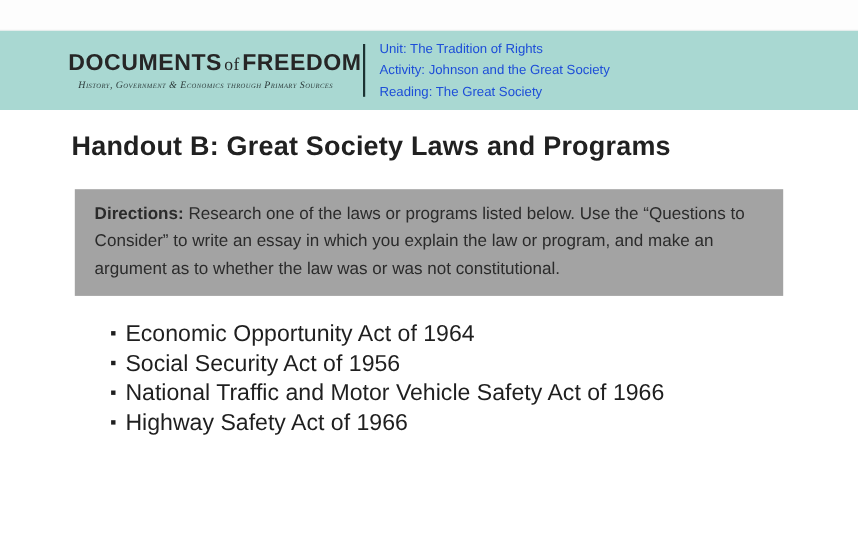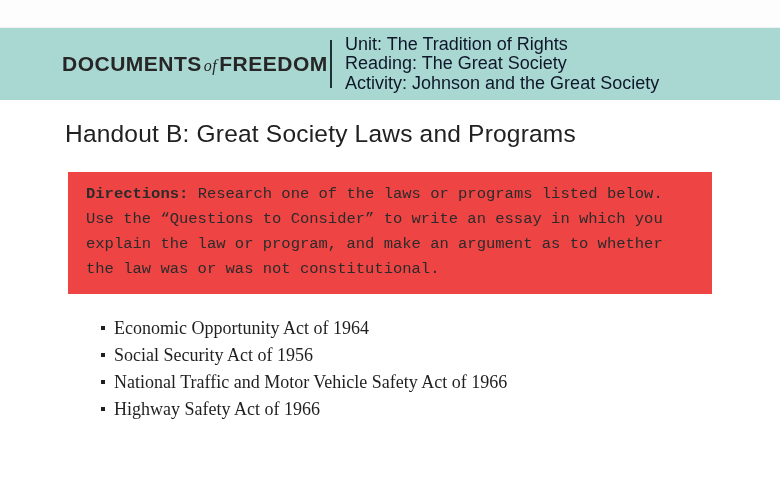--- a/index.html
+++ b/index.html
@@ -29,21 +29,20 @@
   }
   .logo-title {
     font-size: 21px;
     font-weight: 700;
     letter-spacing: 0.5px;
     color: #262626;
     white-space: nowrap;
   }
   .logo-of {
     font-family: "Liberation Serif", serif;
-    font-style: italic;
     font-weight: 400;
     font-size: 16px;
     margin: 0 2px;
   }
   .logo-tagline {
     font-family: "Liberation Serif", serif;
     font-style: italic;
     font-variant: small-caps;
     font-size: 9px;
     letter-spacing: 0.4px;
@@ -53,51 +52,51 @@
   }
   .header-divider {
     width: 2px;
     height: 48px;
     background: #1c3232;
     margin-left: 18px;
     margin-right: 13px;
     flex: 0 0 auto;
   }
   .meta-block {
-    font-size: 18px;
+    font-size: 12px;
     line-height: 19.5px;
-    color: #0f172a;
+    color: #1d4ed8;
   }
   
   .page-title {
     margin: 20px 0 0 65px;
     font-size: 24.5px;
-    font-weight: 400;
+    font-weight: 700;
     color: #212121;
     letter-spacing: 0.2px;
   }
   .directions-box {
     margin: 24px 68px 0 68px;
-    background: #ef4444;
+    background: #a3a3a3;
     padding: 10px 20px 12px 18px;
-    font-family: Liberation Mono, monospace;
+    font-family: Liberation Sans, sans-serif;
     font-size: 15.5px;
     line-height: 25px;
     color: #2b2b2b;
   }
   .directions-label { font-weight: 700; }
   .law-list {
     list-style: none;
     margin: 26px 0 0 101px;
   }
   .law-list li {
     position: relative;
     padding-left: 13px;
-    font-family: Liberation Serif, serif;
-    font-size: 18px;
+    font-family: Liberation Sans, sans-serif;
+    font-size: 21px;
     line-height: 17px;
     color: #1f1f1f;
     margin-bottom: 10px;
   }
   .law-list li::before {
     content: "";
     position: absolute;
     left: 0;
     top: 6px;
     width: 4px;
@@ -106,26 +105,27 @@
   }
 </style>
 </head>
 <body>
 
 <div class="top-strip"></div>
 
 <div class="header-band">
   <div class="logo-block">
     <div class="logo-title"><span>DOCUMENTS</span><span class="logo-of">of</span><span>FREEDOM</span></div>
+    <div class="logo-tagline">History, Government &amp; Economics through Primary Sources</div>
   </div>
   <div class="header-divider"></div>
   <div class="meta-block">
     <div>Unit: The Tradition of Rights</div>
+    <div>Activity: Johnson and the Great Society</div>
     <div>Reading: The Great Society</div>
-    <div>Activity: Johnson and the Great Society</div>
   </div>
 </div>
 
 <h1 class="page-title">Handout B: Great Society Laws and Programs</h1>
 
 <div class="directions-box">
   <span class="directions-label">Directions:</span><span> Research one of the laws or programs listed below. Use the “Questions to Consider” to write an essay in which you explain the law or program, and make an argument as to whether the law was or was not constitutional.</span>
 </div>
 
 <ul class="law-list">

